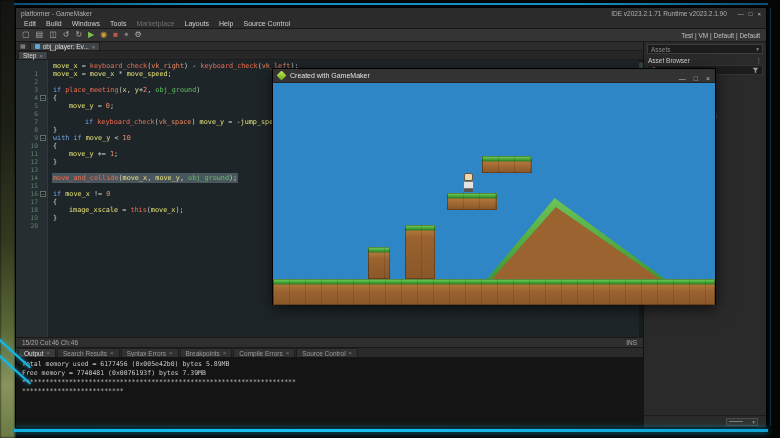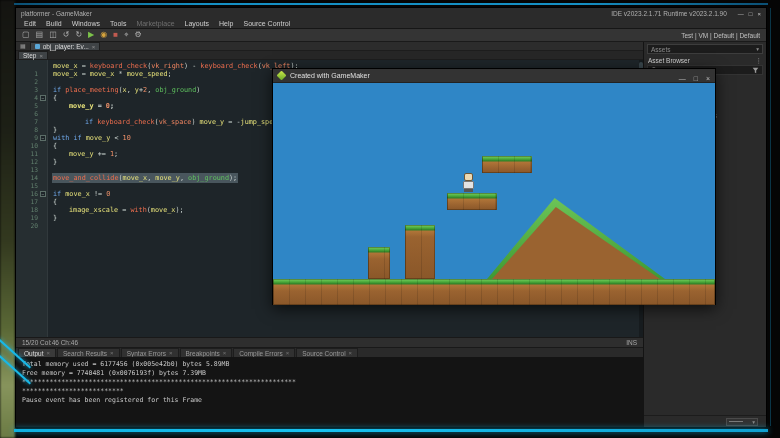--- a/index.html
+++ b/index.html
@@ -203,34 +203,34 @@
               <div class="gut-row"><span class="lnum">18</span></div>
               <div class="gut-row"><span class="lnum">19</span></div>
               <div class="gut-row"><span class="lnum">20</span></div>
             </div>
           <div class="code-lines">
               <div class="code-row"><span class="line-text"><span class="tok-v">move_x</span><span class="tok-p"> = </span><span class="tok-f">keyboard_check</span><span class="tok-p">(</span><span class="tok-c">vk_right</span><span class="tok-p">) - </span><span class="tok-f">keyboard_check</span><span class="tok-p">(</span><span class="tok-c">vk_left</span><span class="tok-p">);</span></span></div>
               <div class="code-row"><span class="line-text"><span class="tok-v">move_x</span><span class="tok-p"> = </span><span class="tok-v">move_x</span><span class="tok-p"> * </span><span class="tok-v">move_speed</span><span class="tok-p">;</span></span></div>
               <div class="code-row"><span class="line-text"></span></div>
               <div class="code-row"><span class="line-text"><span class="tok-k">if </span><span class="tok-f">place_meeting</span><span class="tok-p">(</span><span class="tok-v">x</span><span class="tok-p">, </span><span class="tok-v">y</span><span class="tok-p">+</span><span class="tok-n">2</span><span class="tok-p">, </span><span class="tok-r">obj_ground</span><span class="tok-p">)</span></span></div>
               <div class="code-row"><span class="line-text"><span class="tok-p">{</span></span></div>
-              <div class="code-row"><span class="line-text" style="padding-left: 16px; font-weight: bold;"><span class="tok-v">move_y</span><span class="tok-p"> = </span><span class="tok-n">0</span><span class="tok-p">;</span></span></div>
+              <div class="code-row"><span class="line-text" style="padding-left: 16px;"><span class="tok-v">move_y</span><span class="tok-p"> = </span><span class="tok-n">0</span><span class="tok-p">;</span></span></div>
               <div class="code-row"><span class="line-text"></span></div>
               <div class="code-row"><span class="line-text" style="padding-left: 32px;"><span class="tok-k">if </span><span class="tok-f">keyboard_check</span><span class="tok-p">(</span><span class="tok-c">vk_space</span><span class="tok-p">) </span><span class="tok-v">move_y</span><span class="tok-p"> = -</span><span class="tok-v">jump_speed</span><span class="tok-p">;</span></span></div>
               <div class="code-row"><span class="line-text"><span class="tok-p">}</span></span></div>
               <div class="code-row"><span class="line-text"><span class="tok-k">with if </span><span class="tok-v">move_y</span><span class="tok-p"> &lt; </span><span class="tok-n">10</span></span></div>
               <div class="code-row"><span class="line-text"><span class="tok-p">{</span></span></div>
               <div class="code-row"><span class="line-text" style="padding-left: 16px;"><span class="tok-v">move_y</span><span class="tok-p"> += </span><span class="tok-n">1</span><span class="tok-p">;</span></span></div>
               <div class="code-row"><span class="line-text"><span class="tok-p">}</span></span></div>
               <div class="code-row"><span class="line-text"></span></div>
               <div class="code-row"><span class="line-text sel"><span class="tok-f">move_and_collide</span><span class="tok-p">(</span><span class="tok-v">move_x</span><span class="tok-p">, </span><span class="tok-v">move_y</span><span class="tok-p">, </span><span class="tok-r">obj_ground</span><span class="tok-p">);</span></span></div>
               <div class="code-row"><span class="line-text"></span></div>
               <div class="code-row"><span class="line-text"><span class="tok-k">if </span><span class="tok-v">move_x</span><span class="tok-p"> != </span><span class="tok-n">0</span></span></div>
               <div class="code-row"><span class="line-text"><span class="tok-p">{</span></span></div>
-              <div class="code-row"><span class="line-text" style="padding-left: 16px;"><span class="tok-v">image_xscale</span><span class="tok-p"> = </span><span class="tok-f">with</span><span class="tok-p">(</span><span class="tok-v">move_x</span><span class="tok-p">);</span></span></div>
+              <div class="code-row"><span class="line-text" style="padding-left: 16px;"><span class="tok-v">image_xscale</span><span class="tok-p"> = </span><span class="tok-f">this</span><span class="tok-p">(</span><span class="tok-v">move_x</span><span class="tok-p">);</span></span></div>
               <div class="code-row"><span class="line-text"><span class="tok-p">}</span></span></div>
             </div>
           <div class="vscroll">
               <div class="vthumb"></div>
             </div>
         </div>
 
         <div class="ed-status">
           <span>15/20 Col:46 Ch:46</span>
           <span>INS</span>
@@ -261,21 +261,20 @@
               <span class="dock-tab">
                 <span>Source Control</span>
                 <span class="dock-x">×</span>
               </span>
             </div>
           <div class="dock-content">
               <div class="out-line">Total memory used = 6177456 (0x005e42b0) bytes 5.89MB</div>
               <div class="out-line">Free memory = 7740481 (0x0076193f) bytes 7.39MB</div>
               <div class="out-line">**********************************************************************</div>
               <div class="out-line">**************************</div>
-              <div class="out-line">Pause event has been registered for this Frame</div>
             </div>
         </div>
       </div>
 
       <div class="right-panel">
         <div class="assets-box">
           <input placeholder="Assets" style="">
           <span class="chev-dn">▾</span>
         </div>
         <div class="ab-header">

